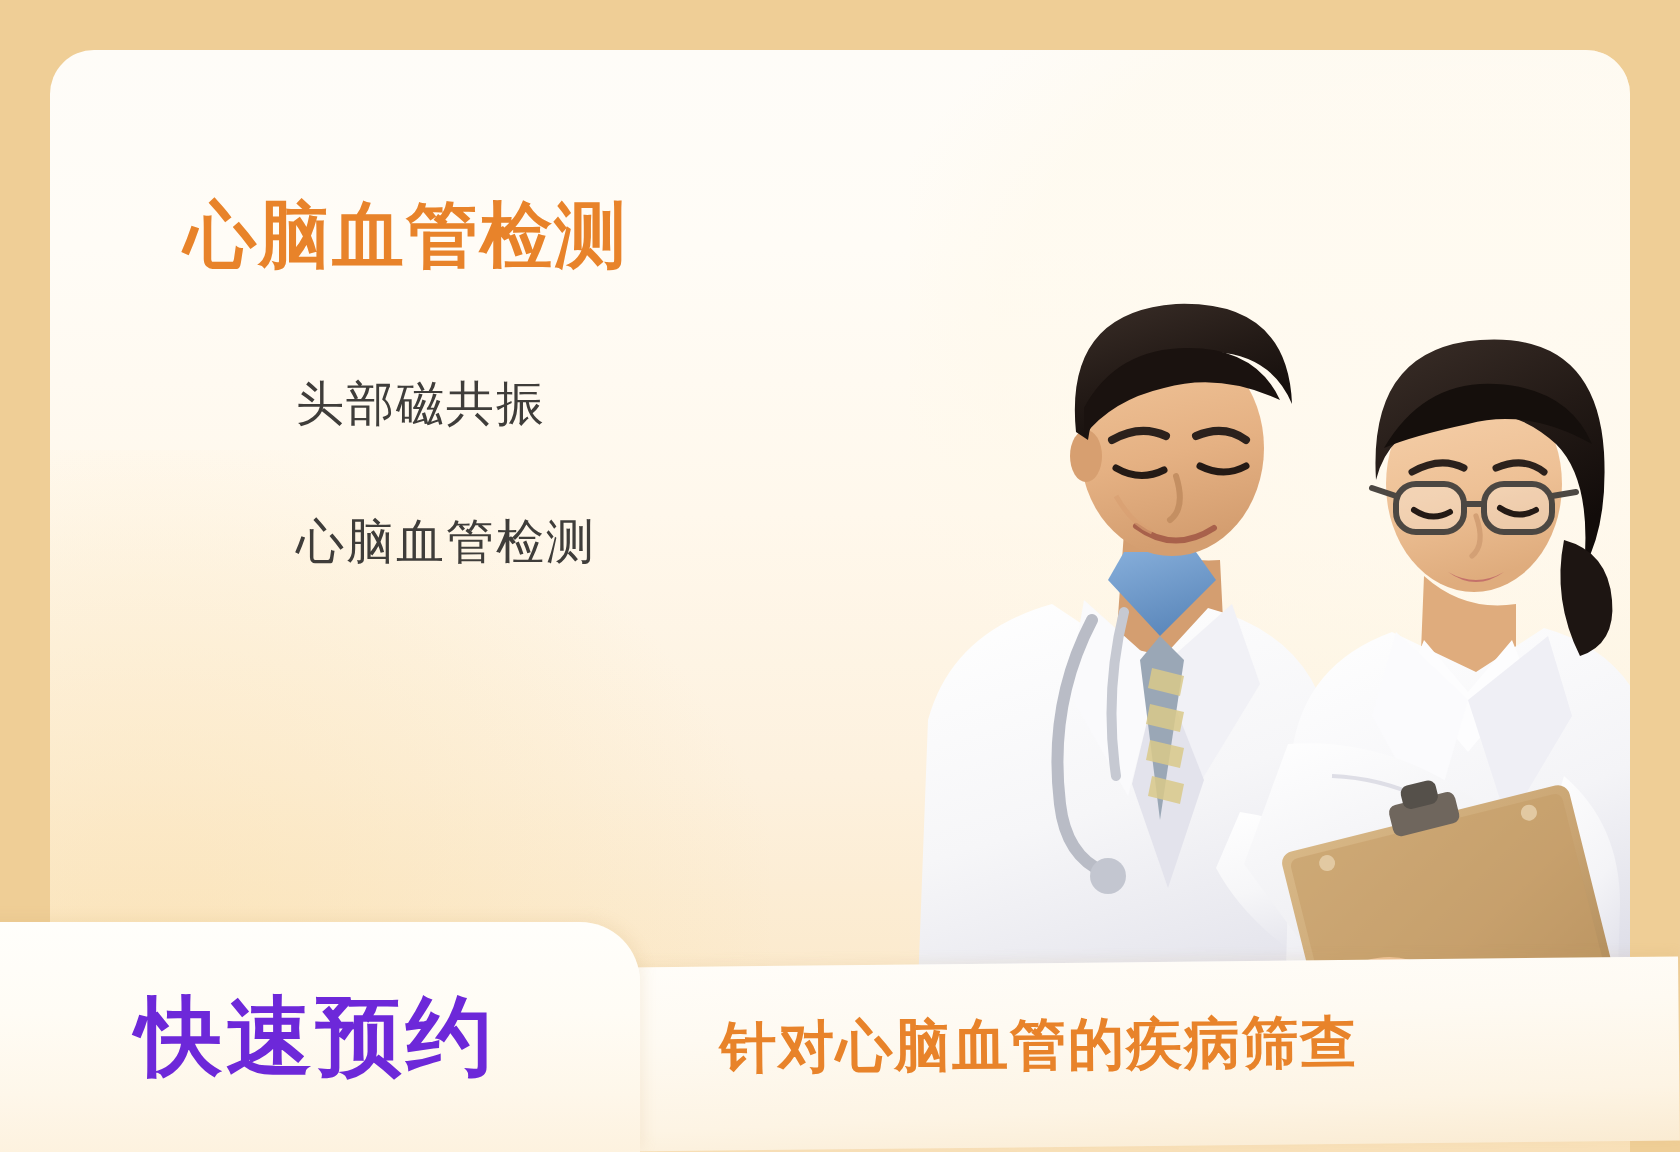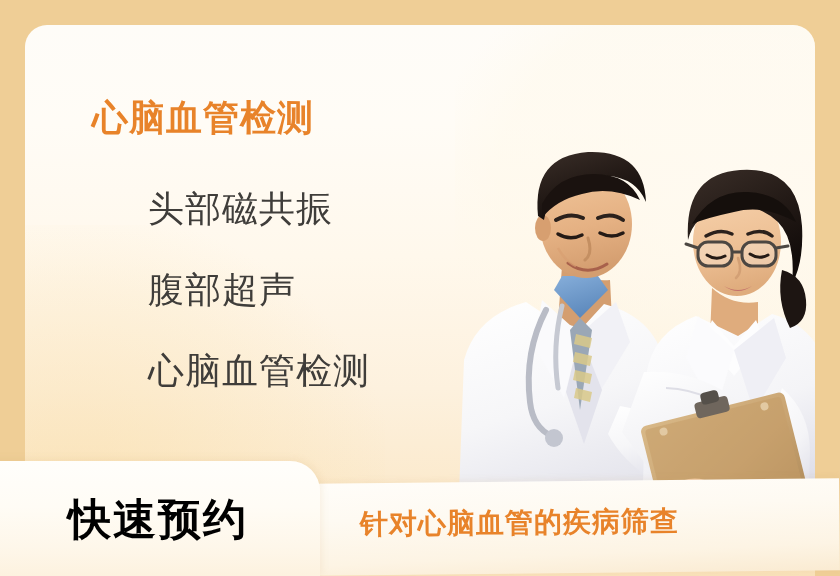--- a/index.html
+++ b/index.html
@@ -52,21 +52,21 @@
   #headline {
     position:absolute; left:67px; top:74px;
     font-size:36px; font-weight:bold; letter-spacing:1px;
     color:#E8832A; line-height:1.05;
     white-space:nowrap;
   }
 
   
   #service-list { position:absolute; left:123px; top:166px; }
   .service-item {
-    font-size:36px; font-weight:normal; color:#3F3D3A;
+    font-size:24px; font-weight:normal; color:#3F3D3A;
     line-height:1; letter-spacing:1px; white-space:nowrap;
     margin-bottom:45px;
   }
   .service-item:last-child { margin-bottom:0; }
 
   
   #photo {
     position:absolute; left:405px; top:95px;
     width:405px; height:400px;
     overflow:hidden; pointer-events:none;
@@ -89,21 +89,21 @@
   }
   
   #bottom-left-panel {
     position:absolute; left:-10px; top:5px; width:330px; height:115px;
     background:linear-gradient(180deg,#FFFEFB 0%,#FFFCF5 40%,#FEF7EA 75%,#FDF2DF 100%);
     border-radius:0 30px 0 0;
     box-shadow:2px -2px 7px rgba(200,160,100,0.13);
   }
   #cta-label {
     position:absolute; left:68px; top:498px;
-    font-size:43px; font-weight:bold; color:#000000;
+    font-size:43px; font-weight:bold; color:#6d28d9;
     letter-spacing:2px; line-height:1; white-space:nowrap;
   }
   #tagline {
     position:absolute; left:360px; top:509px;
     font-size:28px; font-weight:bold; color:#E8832A;
     letter-spacing:1px; line-height:1; white-space:nowrap;
     transform:rotate(-0.5deg);
   }
 </style>
 </head>
@@ -257,21 +257,20 @@
         <path d="M240 366 q24 -14 44 -2 q10 8 2 18 q-14 12 -34 8 q-16 -4 -12 -24 z" fill="url(#skin)"></path>
 
         <rect x="0" y="352" width="405" height="48" fill="url(#paper)" opacity="0"></rect>
       </svg>
     </div>
 
     <h1 id="headline">心脑血管检测</h1>
 
     <ul id="service-list" style="list-style:none;">
       <li class="service-item">头部磁共振</li>
-      <li class="service-item">腹部超声</li>
       <li class="service-item">心脑血管检测</li>
     </ul>
 
   </div>
 
   <div id="bottom-band">
     <div id="bottom-right-panel"></div>
     <div id="bottom-left-panel"></div>
   </div>
 

